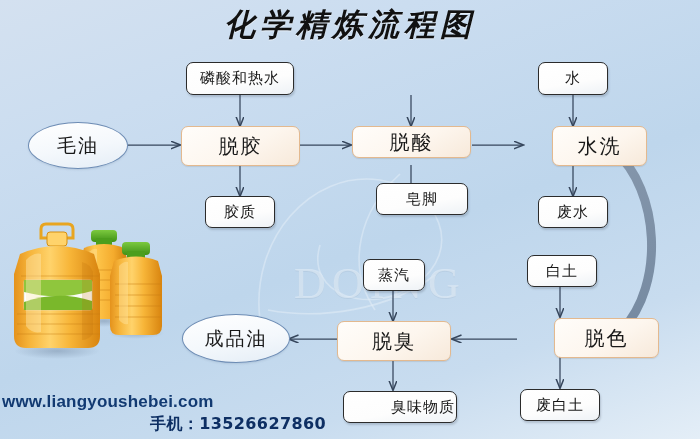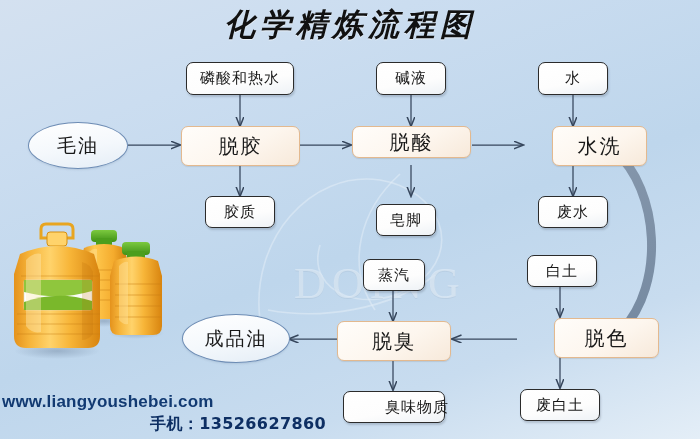--- a/index.html
+++ b/index.html
@@ -127,23 +127,20 @@
       <path d="M614 150 C 660 190, 665 285, 622 330" fill="none" stroke="url(#recgrad)" stroke-width="9" stroke-linecap="round"></path>
       <path d="M636 320 L604 341 L637 353 Z" fill="#7d8fa5"></path>
     </g>
   </svg>
 
   <div class="title">化学精炼流程图</div>
 
   <div class="node mat" style="left:186px;top:62px;width:108px;height:33px;">
     <span>磷酸和热水</span>
   </div>
-  <div class="node mat" style="left:376px;top:62px;width:70px;height:33px;">
-    <span>碱液</span>
-  </div>
   <div class="node mat" style="left:538px;top:62px;width:70px;height:33px;">
     <span>水</span>
   </div>
 
   <div class="node term" style="left:28px;top:122px;width:100px;height:47px;">
     <span>毛油</span>
   </div>
   <div class="node term" style="left:182px;top:314px;width:108px;height:49px;">
     <span>成品油</span>
   </div>
@@ -167,30 +164,30 @@
   <div class="node mat" style="left:527px;top:255px;width:70px;height:32px;">
     <span>白土</span>
   </div>
   <div class="node mat" style="left:363px;top:259px;width:62px;height:32px;">
     <span>蒸汽</span>
   </div>
 
   <div class="node mat" style="left:205px;top:196px;width:70px;height:32px;">
     <span>胶质</span>
   </div>
-  <div class="node mat" style="left:376px;top:204px;width:60px;height:32px;">
+  <div class="node mat" style="left:376px;top:183px;width:92px;height:32px;">
     <span>皂脚</span>
   </div>
   <div class="node mat" style="left:538px;top:196px;width:70px;height:32px;">
     <span>废水</span>
   </div>
   <div class="node mat" style="left:520px;top:389px;width:80px;height:32px;">
     <span>废白土</span>
   </div>
-  <div class="node mat" style="left:343px;top:391px;width:102px;height:32px;padding-left:46px;">
+  <div class="node mat" style="left:343px;top:391px;width:114px;height:32px;padding-left:46px;">
     <span>臭味物质</span>
   </div>
 
   <div class="bottles">
     <svg width="160" height="155" viewBox="0 0 160 155">
       <defs>
         <linearGradient id="oil" x1="0" y1="0" x2="1" y2="0">
           <stop offset="0%" stop-color="#e4921c"></stop>
           <stop offset="18%" stop-color="#f6b43a"></stop>
           <stop offset="42%" stop-color="#ffd36b"></stop>

